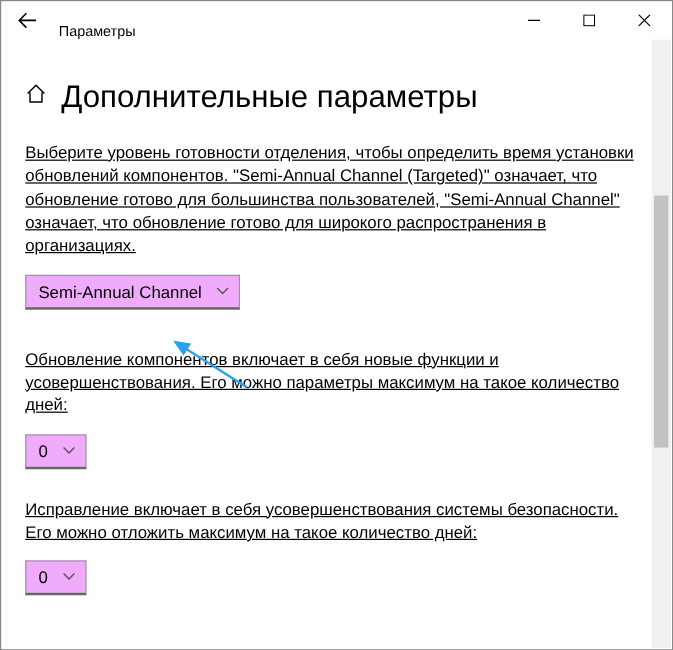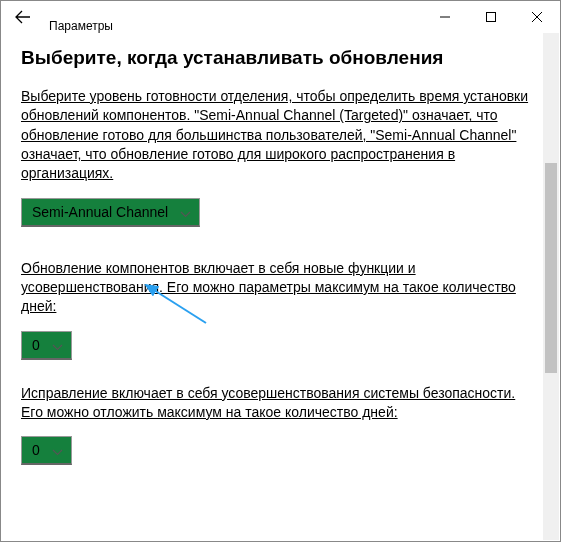--- a/index.html
+++ b/index.html
@@ -76,26 +76,26 @@
     }
     .body-text {
       font-size: 14px;
       line-height: 1.38;
       color: #000;
       margin-bottom: 14px;
       text-decoration: underline;
     }
     .dropdown {
       display: inline-flex;
-      align-items: flex-end;
+      align-items: center;
       border: 1px solid #999;
       border-bottom: 2px solid #666;
       padding: 5px 8px 5px 10px;
       font-size: 14px;
-      background: #15803d;
+      background: #f0abfc;
       margin-bottom: 6px;
     }
     .dropdown-small {
       padding: 5px 8px 5px 10px;
     }
     .dropdown .chev {
       margin-left: 12px;
       font-size: 11px;
       color: #444;
     }
@@ -152,22 +152,29 @@
       </svg>
     </div>
   </div>
 </div>
 
 <div class="scrollbar-track">
   <div class="scrollbar-thumb"></div>
 </div>
 
 <div class="content">
-
-  <h2 class="section-heading">Выберите, когда устанавливать обновления</h2>
+  <div class="header-row">
+    <span class="home-icon">
+      <svg width="18" height="18" viewBox="0 0 18 18">
+        <path d="M2 9 L9 2 L16 9 M4 8 L4 16 L14 16 L14 8" stroke="#000" stroke-width="1.2" fill="none" stroke-linejoin="round"></path>
+      </svg>
+    </span>
+    <h1 class="page-title">Дополнительные параметры</h1>
+  </div>
+
 
   <p class="body-text">Выберите уровень готовности отделения, чтобы определить время установки обновлений компонентов. "Semi-Annual Channel (Targeted)" означает, что обновление готово для большинства пользователей, "Semi-Annual Channel" означает, что обновление готово для широкого распространения в организациях.</p>
 
   <div class="block">
     <div class="dropdown">
       <span>Semi-Annual Channel</span>
       <span class="chev">
         <svg width="11" height="7" viewBox="0 0 11 7">
             <path d="M1 1 L5.5 5.5 L10 1" stroke="#555" stroke-width="1.2" fill="none"></path>
           </svg>

